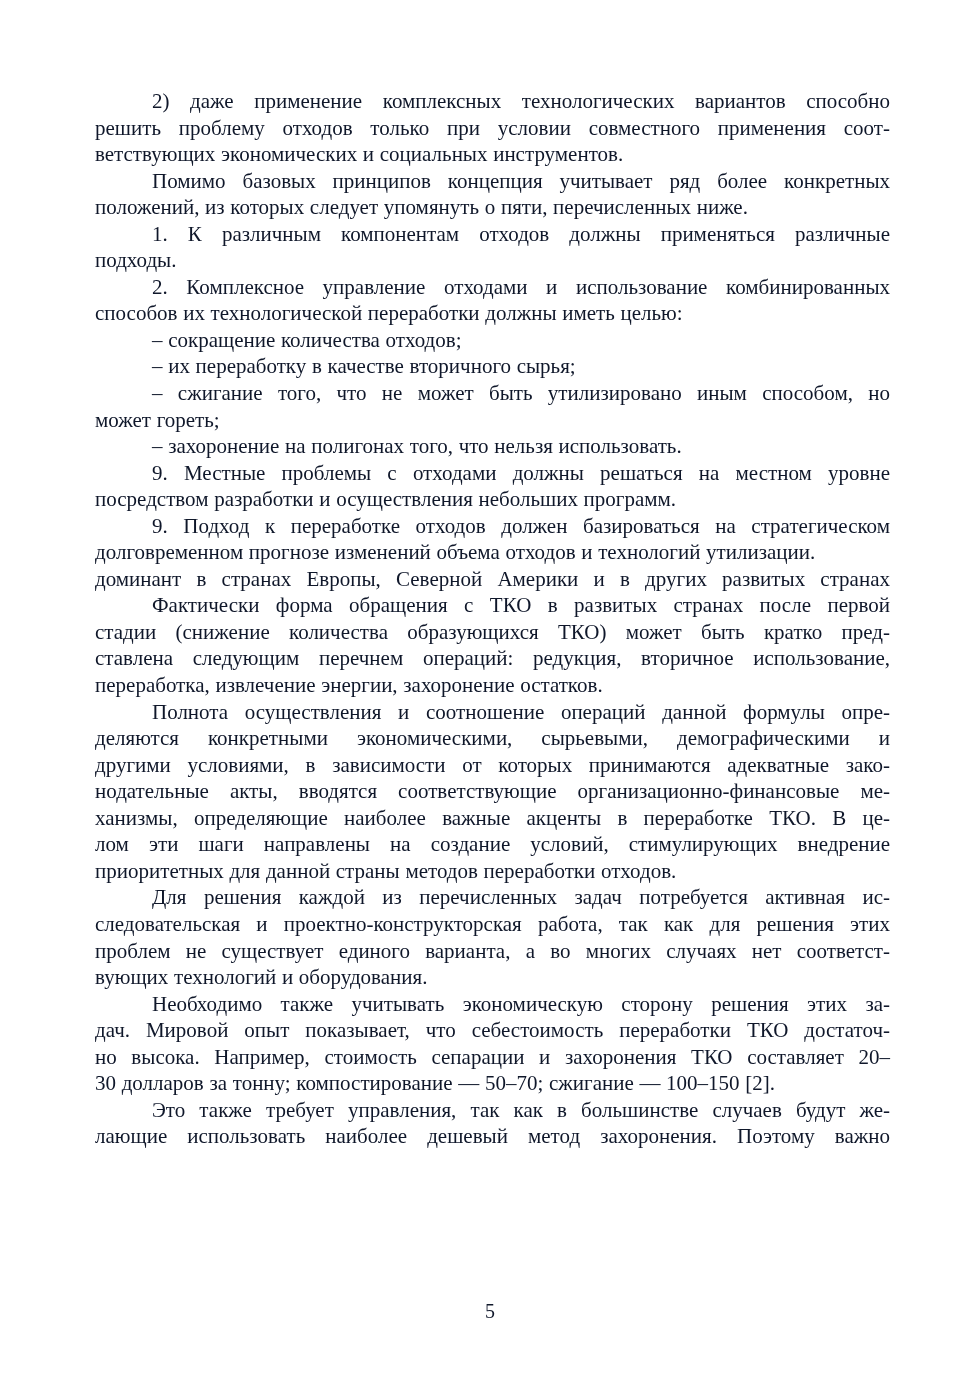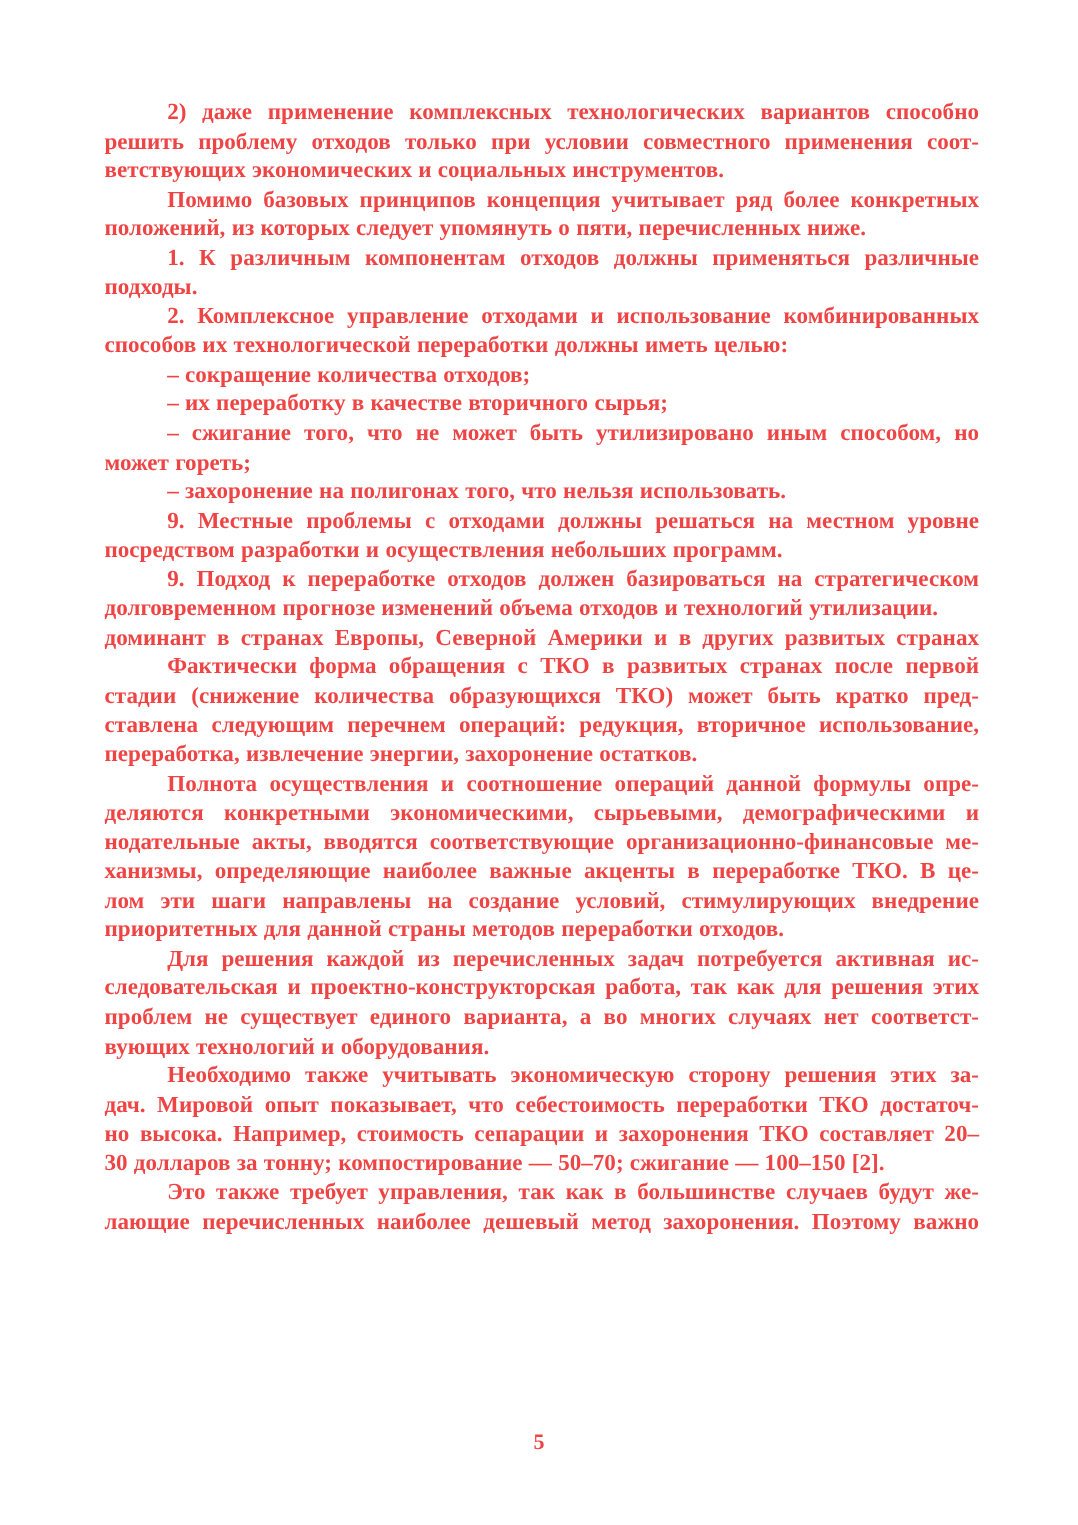--- a/index.html
+++ b/index.html
@@ -5,24 +5,23 @@
   html, body {
     margin: 0;
     padding: 0;
     background: #ffffff;
   }
   .page {
     position: relative;
     width: 980px;
     height: 1386px;
     background: #ffffff;
-    color: #ef4444;
+    color: #0f172a;
     font-family: "Liberation Serif", "DejaVu Serif", serif;
     overflow: hidden;
-    font-weight: bold;
   }
   .text-block {
     position: absolute;
     left: 95px;
     top: 88px;
     width: 795px;
   }
   .para {
     margin: 0;
     padding: 0;
@@ -99,36 +98,37 @@
       </div>
       <div class="para">
         <div class="line first">Фактически форма обращения с ТКО в развитых странах после первой</div>
         <div class="line">стадии (снижение количества образующихся ТКО) может быть кратко пред-</div>
         <div class="line">ставлена следующим перечнем операций: редукция, вторичное использование,</div>
         <div class="line last">переработка, извлечение энергии, захоронение остатков.</div>
       </div>
       <div class="para">
         <div class="line first">Полнота осуществления и соотношение операций данной формулы опре-</div>
         <div class="line">деляются конкретными экономическими, сырьевыми, демографическими и</div>
+        <div class="line">другими условиями, в зависимости от которых принимаются адекватные зако-</div>
         <div class="line">нодательные акты, вводятся соответствующие организационно-финансовые ме-</div>
         <div class="line">ханизмы, определяющие наиболее важные акценты в переработке ТКО. В це-</div>
         <div class="line">лом эти шаги направлены на создание условий, стимулирующих внедрение</div>
         <div class="line last">приоритетных для данной страны методов переработки отходов.</div>
       </div>
       <div class="para">
         <div class="line first">Для решения каждой из перечисленных задач потребуется активная ис-</div>
         <div class="line">следовательская и проектно-конструкторская работа, так как для решения этих</div>
         <div class="line">проблем не существует единого варианта, а во многих случаях нет соответст-</div>
         <div class="line last">вующих технологий и оборудования.</div>
       </div>
       <div class="para">
         <div class="line first">Необходимо также учитывать экономическую сторону решения этих за-</div>
         <div class="line">дач. Мировой опыт показывает, что себестоимость переработки ТКО достаточ-</div>
         <div class="line">но высока. Например, стоимость сепарации и захоронения ТКО составляет 20–</div>
         <div class="line last">30 долларов за тонну; компостирование — 50–70; сжигание — 100–150 [2].</div>
       </div>
       <div class="para">
         <div class="line first">Это также требует управления, так как в большинстве случаев будут же-</div>
-        <div class="line">лающие перечисленных наиболее дешевый метод захоронения. Поэтому важно</div>
+        <div class="line">лающие использовать наиболее дешевый метод захоронения. Поэтому важно</div>
       </div>
     </main>
   <footer class="page-number">5</footer>
 </div>
 
 </body></html>

